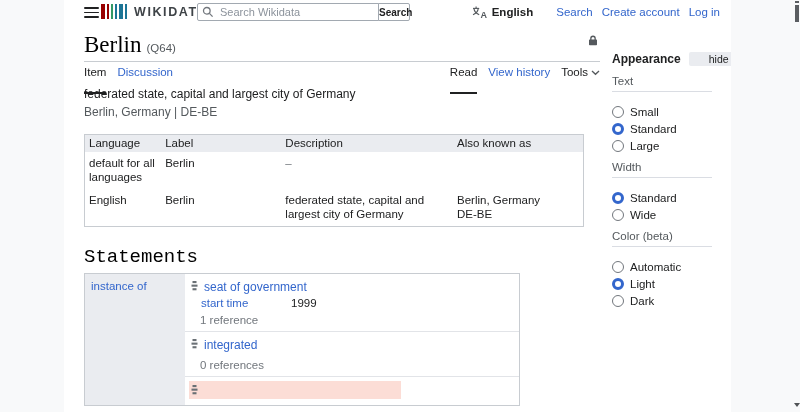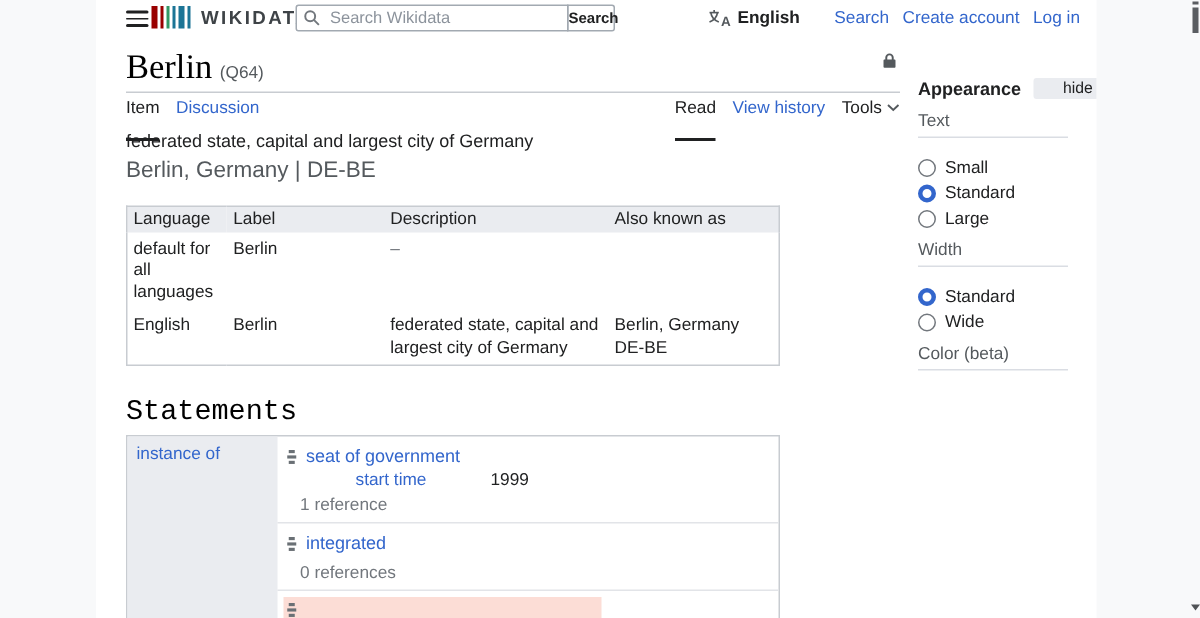--- a/index.html
+++ b/index.html
@@ -64,42 +64,42 @@
   .lock-wrap { position:absolute; right:2px; top:9px; }
 
   .tabs-row { width:516px; display:flex; justify-content:space-between; padding-top:4px; font-size:11.5px; height:18px; }
   .tabs-left .tab, .tabs-right .tab { margin-right:11px; color:#36c; cursor:pointer; }
   .tabs-right .tab:last-child { margin-right:0; }
   .tab.active { color:#202122; border-bottom:2px solid #202122; padding-bottom:14px; }
   .tab.plain { color:#202122; }
   .tab .chev { margin-left:3px; }
 
   .desc { margin-top:7px; font-size:12px; color:#202122; }
-  .aliases { margin-top:4px; font-size:15px; color:#54595d; }
-
-  
-  table.terms { margin-top:15px; width:436px; border-collapse:collapse; font-size:11.5px; border:1px solid #c8ccd1; }
+  .aliases { margin-top:4px; font-size:12px; color:#54595d; }
+
+  
+  table.terms { margin-top:15px; width:500px; border-collapse:collapse; font-size:11.5px; border:1px solid #c8ccd1; }
   table.terms th { background:#eaecf0; font-weight:normal; text-align:left; padding:2px 6px 3px 4px; color:#202122; }
   table.terms td { padding:4px 6px 4px 4px; vertical-align:top; line-height:1.25; }
   .col-lang { width:67px; } .col-label { width:105px; } .col-desc { width:150px; } .col-aka { width:114px; }
   td.muted { color:#72777d; }
 
   
   h2.statements-h { margin-top:19px; font-family:Liberation Mono, monospace; font-weight:normal; font-size:19px; color:#000; }
   .stmt-group { margin-top:5px; width:436px; display:flex; border:1px solid #c8ccd1; background:#fff; }
   .prop-col { width:100px; flex-shrink:0; background:#eaecf0; padding:6px 4px 0 6px; font-size:11.5px; }
   .claims-col { flex:1; }
   .claim { padding:4px 0 5px; }
   .claim + .claim { border-top:1px solid #e2e4e8; }
-  .mainsnak { display:flex; align-items:flex-end; padding:2px 0; margin-left:4px; }
+  .mainsnak { display:flex; align-items:flex-start; padding:2px 0; margin-left:4px; }
   .mainsnak.highlighted { background:#fcddd6; width:212px; padding:3px 0; }
   .rank-icon { display:inline-flex; margin:0 6px 0 2px; cursor:pointer; }
   .value-link { font-size:12px; }
   .qualifiers { margin:1px 0 0 16px; font-size:11.5px; }
-  .qualifier-row { display:flex;margin-left:36px; }
+  .qualifier-row { display:flex; }
   .q-prop { width:90px; flex-shrink:0; }
   .q-val { color:#202122; }
   .refs { margin:5px 0 0 15px; font-size:11.5px; color:#72777d; cursor:pointer; }
 
   
   .appearance { position:absolute; left:548px; top:52px; width:100px; font-size:11.5px; }
   .ap-head { display:flex; align-items:center; }
   .ap-title { font-weight:bold; font-size:12px; color:#202122; }
   .ap-hide { margin-left:8px; background:#eaecf0; border:none; border-radius:2px; font-size:10.5px;
              padding:1px 20px; color:#202122; cursor:pointer; font-family:"Liberation Sans",sans-serif; }
@@ -317,20 +317,34 @@
     <span class="radio-label">Standard</span>
   </div>
             <div class="radio-row">
     <span class="radio"></span>
     <span class="radio-label">Wide</span>
   </div>
           </div>
   </div>
         <div class="ap-section">
     <div class="ap-section-label">Color (beta)</div>
+    <div class="ap-options">
+            <div class="radio-row">
+    <span class="radio"></span>
+    <span class="radio-label">Automatic</span>
+  </div>
+            <div class="radio-row">
+    <span class="radio checked"></span>
+    <span class="radio-label">Light</span>
+  </div>
+            <div class="radio-row">
+    <span class="radio"></span>
+    <span class="radio-label">Dark</span>
+  </div>
+          </div>
   </div>
       </div>
   </aside>
 </div>
 
 <div class="scrollbar">
   <div class="sb-up"></div>
   <div class="sb-thumb"></div>
   <div class="sb-down"></div>
 </div>

